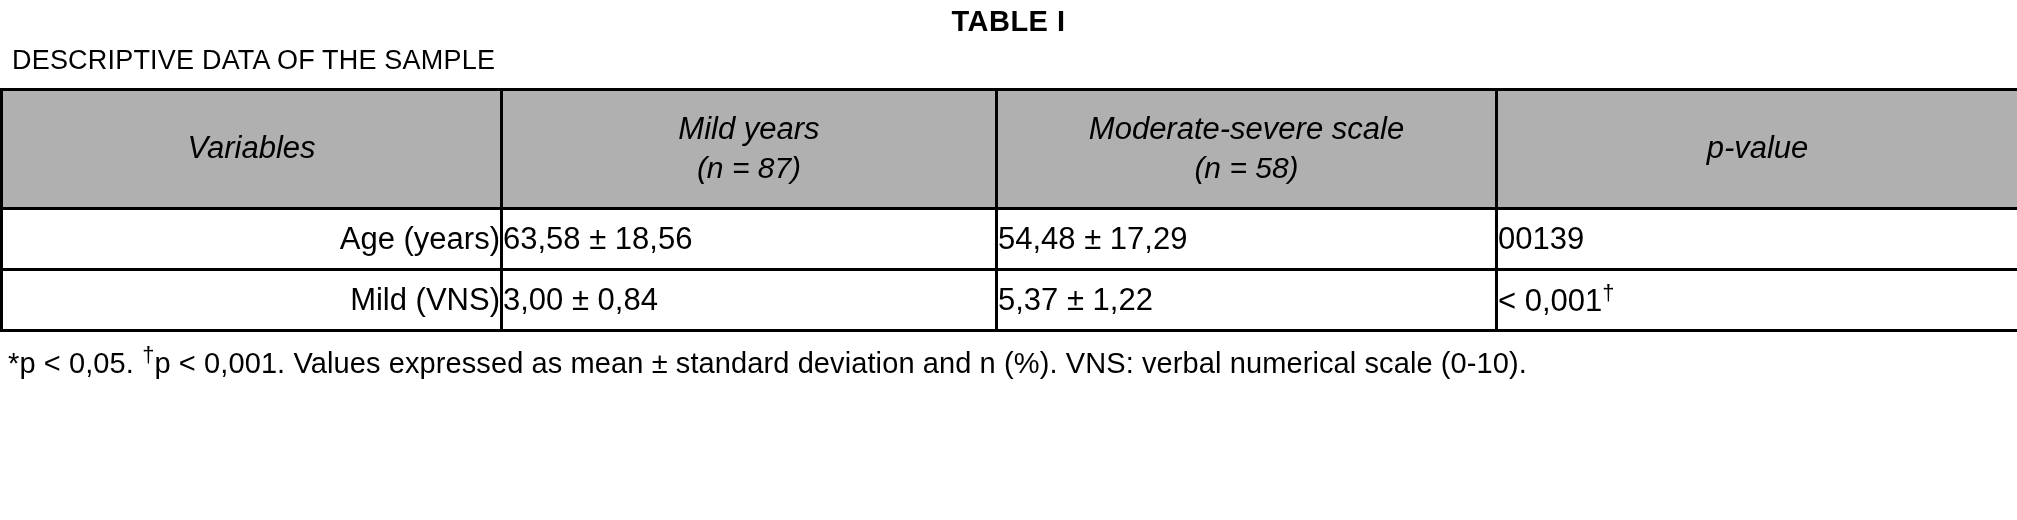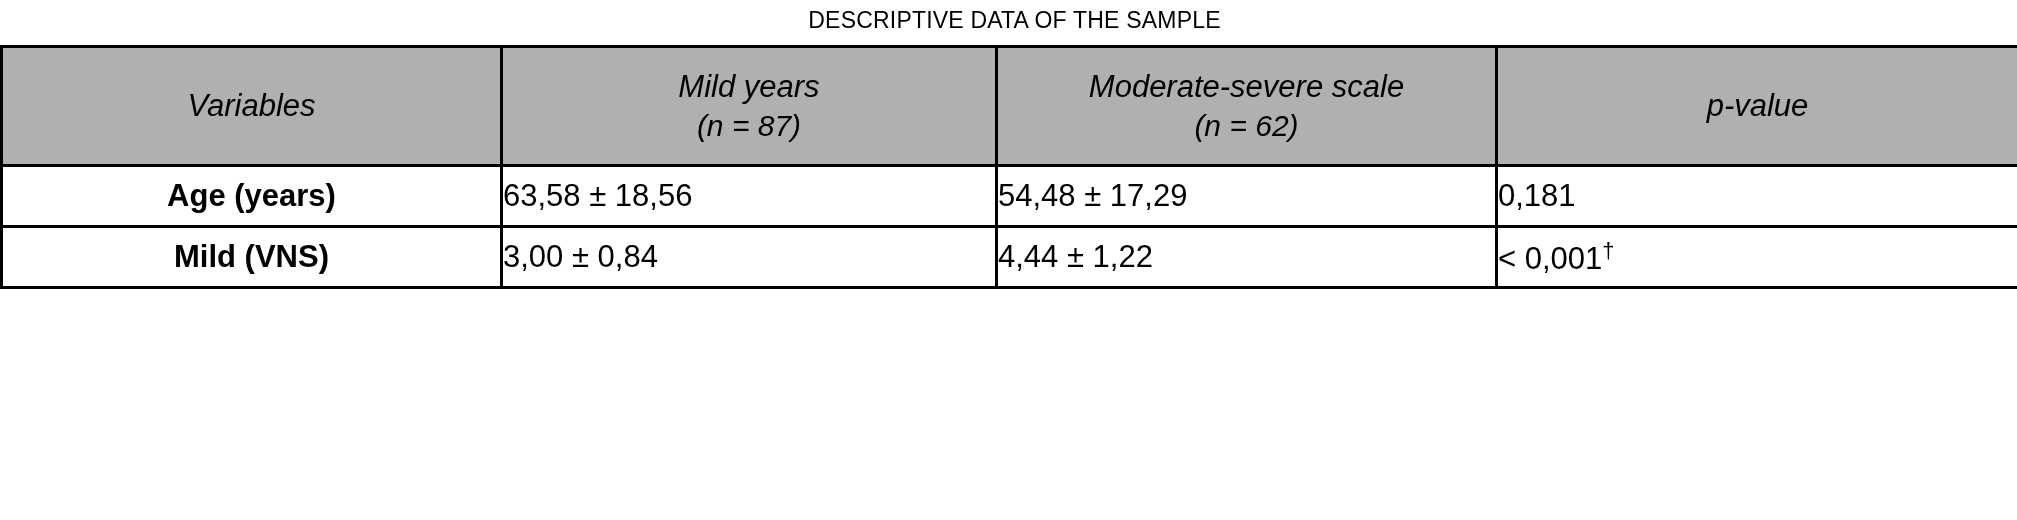--- a/index.html
+++ b/index.html
@@ -23,22 +23,22 @@
   }
   .table-number {
     text-align: center;
     font-weight: bold;
     font-size: 29px;
     letter-spacing: 0.5px;
     margin: 6px 0 0 0;
     line-height: 1.1;
   }
   .table-caption {
-    text-align: center;
-    font-size: 23px;
+    text-align: left;
+    font-size: 27px;
     margin: 8px 0 12px 12px;
     line-height: 1.1;
     letter-spacing: 0.2px;
   }
   table.data-table {
     width: 2017px;
     border-collapse: collapse;
     table-layout: fixed;
     font-size: 30px;
   }
@@ -67,23 +67,22 @@
     display: block;
     font-style: italic;
     font-size: 30px;
     text-align: center;
   }
   tbody td {
     height: 58px;
     font-size: 31px;
   }
   td.label {
-    text-align: center;
+    text-align: right;
     padding-left: 12px;
-    font-weight: bold;
   }
   td.val {
     text-align: left;
   }
   td.multi {
     height: auto;
     padding-top: 6px;
     padding-bottom: 8px;
     line-height: 1.30;
   }
@@ -107,61 +106,65 @@
   .footnote .sup {
     font-size: 22px;
     vertical-align: super;
   }
 </style>
 </head>
 <body>
 
 <div class="page">
 
+  <div class="table-number">TABLE I</div>
   <div class="table-caption">DESCRIPTIVE DATA OF THE SAMPLE</div>
 
   <table class="data-table">
     <colgroup>
       <col class="c1">
         <col class="c2">
         <col class="c3">
         <col class="c4">
     </colgroup>
     <thead>
       <tr>
         <th>
           <span>Variables</span>
         </th>
         <th>
           <span>Mild years</span>
           <span class="sub">(n = 87)</span>
         </th>
         <th>
           <span>Moderate-severe scale</span>
-          <span class="sub">(n = 62)</span>
+          <span class="sub">(n = 58)</span>
         </th>
         <th>
           <span>p-value</span>
         </th>
       </tr>
     </thead>
     <tbody>
       <tr>
         <td class="label">Age (years)</td>
         <td class="val">63,58 ± 18,56</td>
         <td class="val">54,48 ± 17,29</td>
         <td class="val">
-          <span>0,181</span>
+          <span>00139</span>
         </td>
       </tr>
       <tr>
         <td class="label">Mild (VNS)</td>
         <td class="val">3,00 ± 0,84</td>
-        <td class="val">4,44 ± 1,22</td>
+        <td class="val">5,37 ± 1,22</td>
         <td class="val">
           <span>&lt; 0,001</span><span class="dagger">†</span>
         </td>
       </tr>
     </tbody>
   </table>
 
+  <div class="footnote">
+    <span class="sym">*p &lt; 0,05. </span><span class="sup">†</span><span>p &lt; 0,001. Values expressed as mean ± standard deviation and n (%). VNS: verbal numerical scale (0-10).</span>
+  </div>
 
 </div>
 
 </body></html>

